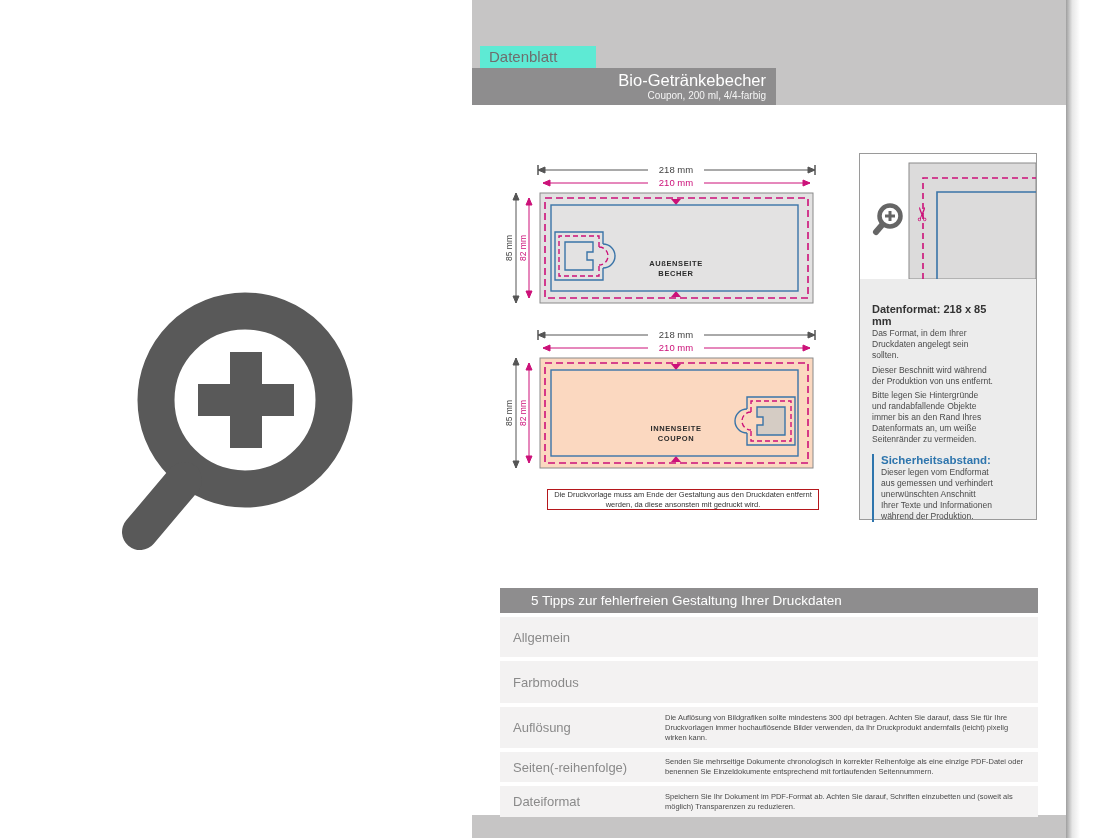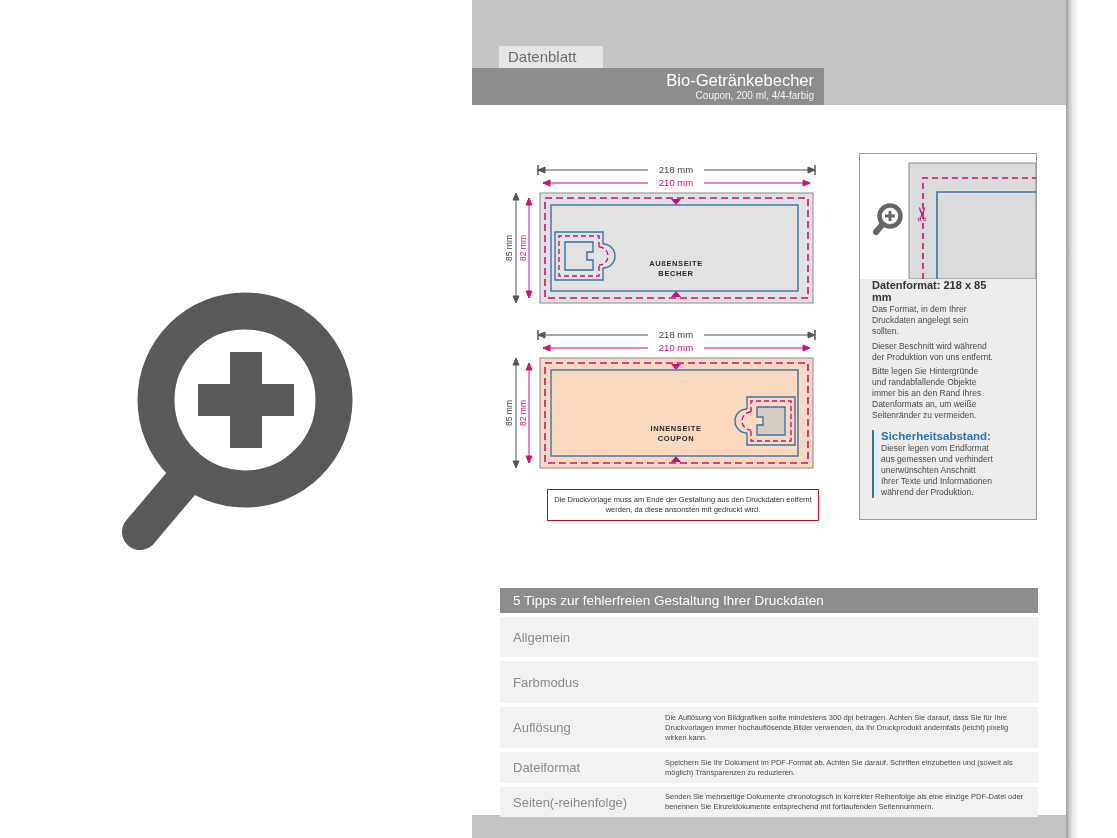--- a/index.html
+++ b/index.html
@@ -11,48 +11,48 @@
   }
   .abs{position:absolute;}
 
   
   .page{left:472px;top:0;width:594px;height:838px;background:#fff;}
   .page-shadow{left:1066px;top:0;width:14px;height:838px;
     background:linear-gradient(to right, rgba(80,80,80,.55), rgba(120,120,120,.18) 45%, rgba(255,255,255,0));}
   .top-band{left:0;top:0;width:594px;height:105px;background:#c6c5c5;}
   .bottom-band{left:0;top:815px;width:594px;height:23px;background:#c6c5c5;}
 
-  .tab{left:27px;top:46px;width:104px;height:22px;background:#e5e5e5;
+  .tab{left:8px;top:46px;width:116px;height:22px;background:#5eead4;
     font-size:15px;color:#6e6e6e;line-height:22px;padding-left:9px;box-sizing:border-box;}
-  .banner{left:0;top:68px;width:352px;height:37px;background:#8e8d8e;color:#fff;
+  .banner{left:0;top:68px;width:304px;height:37px;background:#8e8d8e;color:#fff;
     text-align:right;box-sizing:border-box;padding:3px 10px 16px 0;}
   .banner .t1{font-size:16.5px;line-height:19px;}
   .banner .t2{font-size:10px;line-height:12px;color:#f4f4f4;}
 
   
-  .note{left:75px;top:489px;width:272px;height:32px;border:1px solid #b5171c;background:#fff;
+  .note{left:75px;top:489px;width:272px;height:21px;border:1px solid #b5171c;background:#fff;
     display:flex;align-items:center;justify-content:center;text-align:center;
     font-size:7.5px;color:#333;line-height:10px;padding:2px 6px;box-sizing:border-box;}
 
   
   .panel{left:387px;top:153px;width:178px;height:367px;background:#ececec;
     border:1px solid #9a9a9a;box-sizing:border-box;}
   .panel-illu{position:absolute;left:0;top:0;width:176px;height:125px;background:#ffffff;}
-  .panel-text{position:absolute;left:0;top:125px;width:144px;box-sizing:border-box;padding:0 10px 0 12px;}
+  .panel-text{position:absolute;left:0;top:125px;width:144px;box-sizing:border-box;padding:24px 10px 0 12px;}
   .panel-text h3{margin:0 0 1px 0;font-size:11px;color:#333;}
   .panel-text p{margin:0 0 3px 0;font-size:8.5px;line-height:11px;color:#4a4a4a;}
   .blk{margin-top:9px;padding-left:7px;}
   .blk.end{border-left:2px dashed #cc1179;}
   .blk.safe{border-left:2px solid #2e75ad;}
   .blk h3.mag{color:#cc1179;}
   .blk h3.blu{color:#2e75ad;font-size:11.5px;margin-top:8px;}
 
   
   .tips-header{left:28px;top:588px;width:538px;height:25px;background:#8e8d8e;color:#fff;
-    font-size:13.5px;line-height:25px;padding-left:13px;box-sizing:border-box;}
+    font-size:13.5px;line-height:25px;padding-left:31px;box-sizing:border-box;}
   .tips{left:28px;top:617px;width:538px;}
   .tip-row{background:#f3f2f2;margin-bottom:4px;display:flex;align-items:center;box-sizing:border-box;}
   .tip-label{width:165px;flex:0 0 165px;padding-left:13px;font-size:13px;color:#8a8a8a;box-sizing:border-box;}
   .tip-text{flex:1;font-size:7.5px;line-height:10px;color:#4a4a4a;padding:5px 14px 5px 0;}
   .h40{min-height:40px}.h42{min-height:42px}.h41{min-height:41px}.h31{min-height:31px}.h27{min-height:27px}
 
   svg text{font-family:"Liberation Sans", sans-serif;}
 </style>
 </head>
 <body>
@@ -208,24 +208,24 @@
     <div class="tip-row h40">
       <div class="tip-label">Allgemein</div>
     </div>
     <div class="tip-row h42">
       <div class="tip-label">Farbmodus</div>
     </div>
     <div class="tip-row h41">
       <div class="tip-label">Auflösung</div>
       <div class="tip-text">Die Auflösung von Bildgrafiken sollte mindestens 300 dpi betragen. Achten Sie darauf, dass Sie für Ihre Druckvorlagen immer hochauflösende Bilder verwenden, da Ihr Druckprodukt andernfalls (leicht) pixelig wirken kann.</div>
     </div>
+    <div class="tip-row h27">
+      <div class="tip-label">Seiten(-reihenfolge)</div>
+      <div class="tip-text">Senden Sie mehrseitige Dokumente chronologisch in korrekter Reihenfolge als eine einzige PDF-Datei oder benennen Sie Einzeldokumente entsprechend mit fortlaufenden Seitennummern.</div>
+    </div>
     <div class="tip-row h31">
       <div class="tip-label">Dateiformat</div>
       <div class="tip-text">Speichern Sie Ihr Dokument im PDF-Format ab. Achten Sie darauf, Schriften einzubetten und (soweit als möglich) Transparenzen zu reduzieren.</div>
     </div>
-    <div class="tip-row h27">
-      <div class="tip-label">Seiten(-reihenfolge)</div>
-      <div class="tip-text">Senden Sie mehrseitige Dokumente chronologisch in korrekter Reihenfolge als eine einzige PDF-Datei oder benennen Sie Einzeldokumente entsprechend mit fortlaufenden Seitennummern.</div>
-    </div>
   </div>
 </div>
 
 <div class="abs page-shadow"></div>
 
 </body></html>

